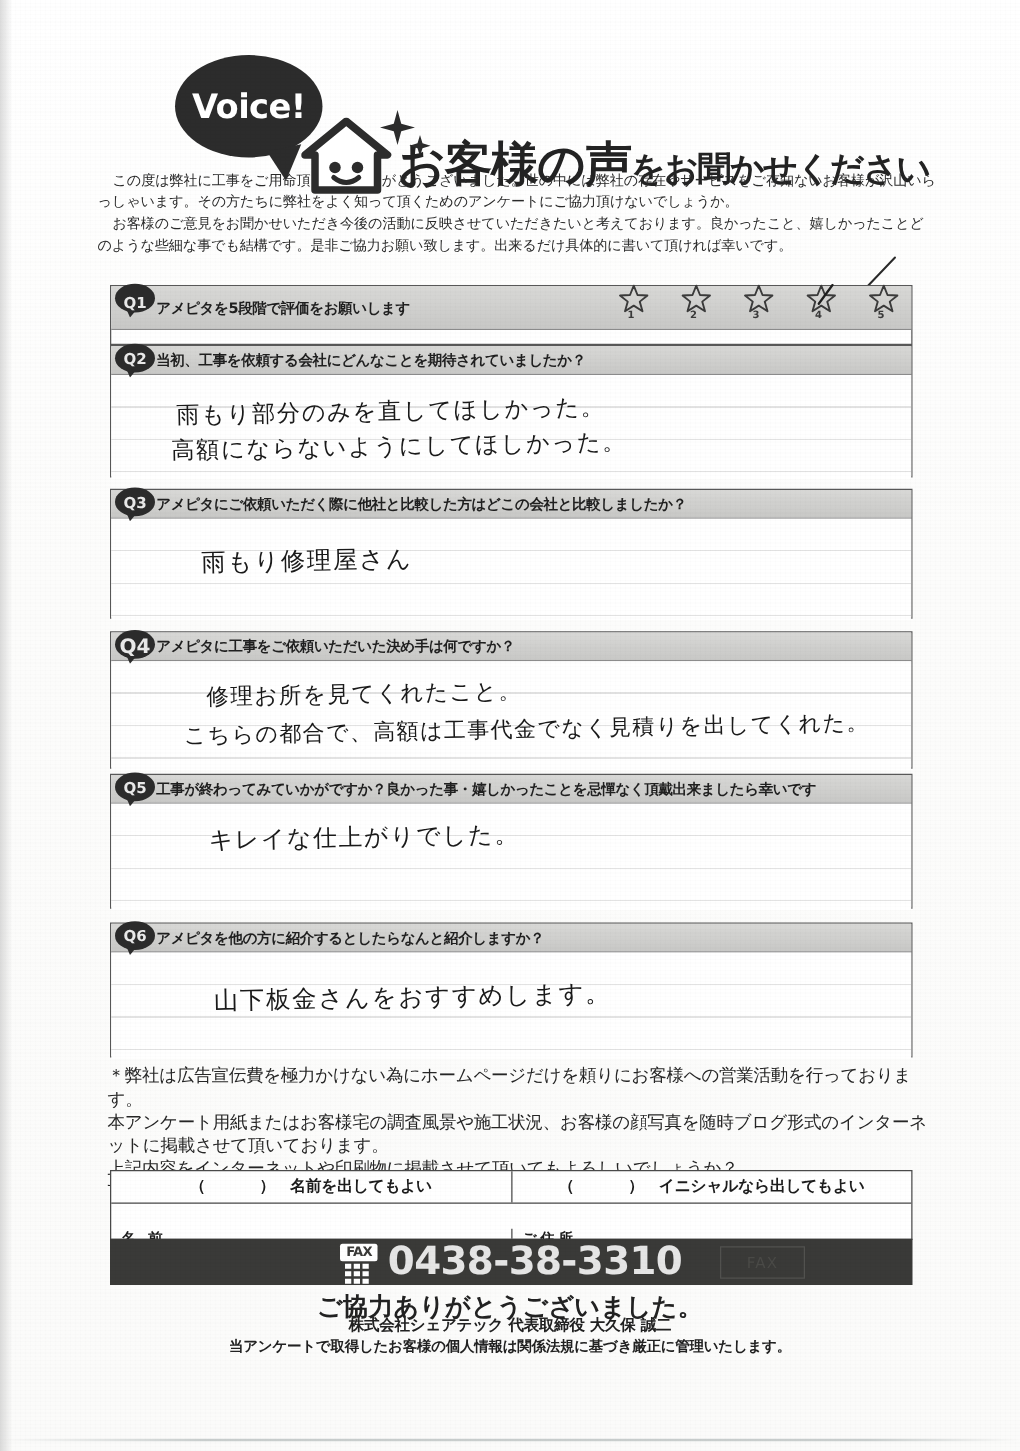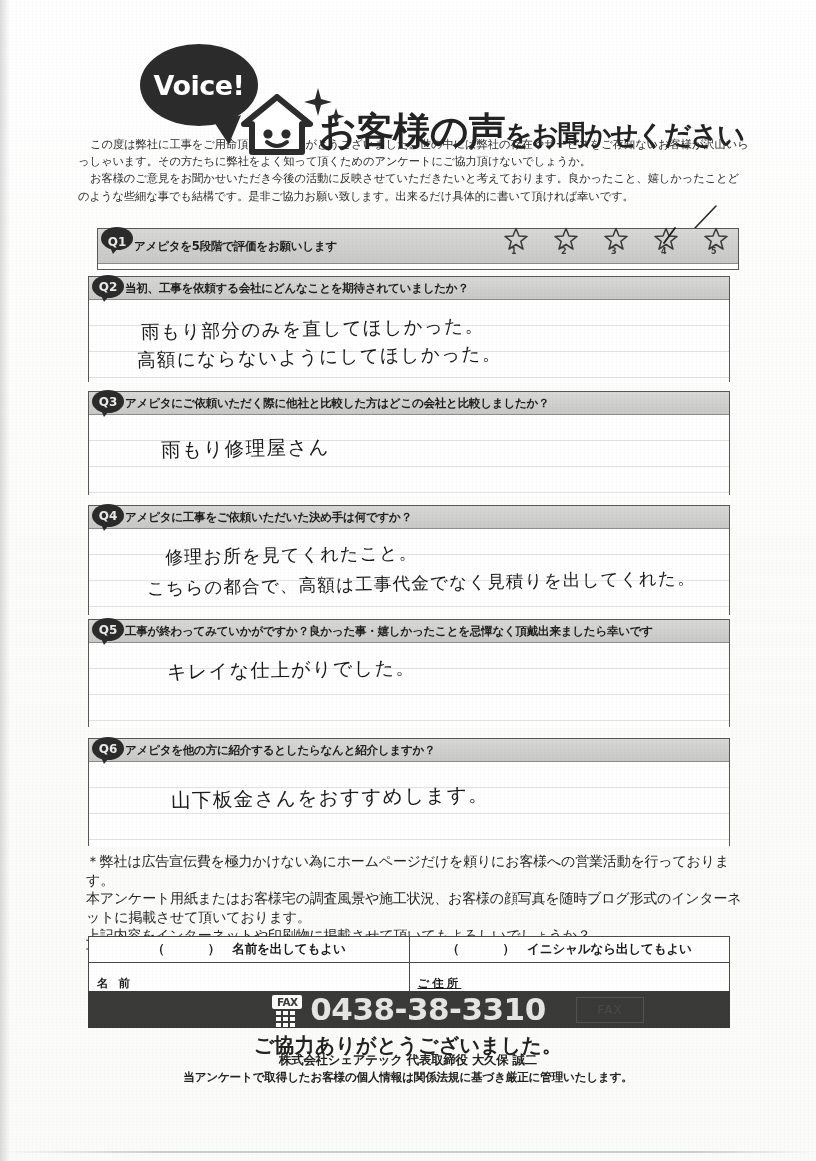--- a/index.html
+++ b/index.html
@@ -237,25 +237,26 @@
   }
   .consent-cell + .consent-cell { border-left: 1px solid #4a4a4a; }
   .consent-paren { letter-spacing: 6px; margin-right: 6px; font-weight: bold; }
   .consent-row-bottom {
     display: flex;
     height: 28px;
   }
   .field-cell {
     flex: 1;
     display: flex;
-    align-items: flex-end;
+    align-items: flex-start;
     padding-left: 8px;
     font-size: 11.5px;
     font-weight: bold;
     color: #1c1c1c;
+    margin-top: 20px;
   }
   .field-cell + .field-cell { border-left: 1px solid #4a4a4a; text-decoration: underline; }
   .field-cell .lbl { letter-spacing: 3px; }
 
   
   .fax-bar {
     position: absolute;
     left: 88px; top: 991px;
     width: 642px; height: 37px;
     background: #3a3a38;
@@ -372,21 +373,21 @@
 
   <div class="intro">
     <p>この度は弊社に工事をご用命頂き誠にありがとうございました。世の中には弊社の存在やサービスをご存知ないお客様が沢山いらっしゃいます。その方たちに弊社をよく知って頂くためのアンケートにご協力頂けないでしょうか。</p>
     <p>お客様のご意見をお聞かせいただき今後の活動に反映させていただきたいと考えております。良かったこと、嬉しかったことどのような些細な事でも結構です。是非ご協力お願い致します。出来るだけ具体的に書いて頂ければ幸いです。</p>
   </div>
 
   <svg class="pencil-stroke" viewBox="0 0 54 52">
     <path d="M50 2 L8 46" stroke="#2a2a2a" stroke-width="1.6" fill="none" stroke-linecap="round"></path>
   </svg>
 
-  <div class="qblock" style="top:228px; height:42px;margin-left:9px;">
+  <div class="qblock" style="top:228px; height:48px;">
     <div class="qbar" style="height:34px;">
       <svg class="qbadge" viewBox="0 0 34 28">
         <ellipse cx="17" cy="12.5" rx="16" ry="11.5" fill="#2b2b2b"></ellipse>
         <path d="M10 21 L13 28 L18 22 Z" fill="#2b2b2b"></path>
       </svg>
       <span style="position:absolute;left:4px;top:3px;width:30px;height:20px;display:flex;align-items:center;justify-content:center;color:#e8e8e8;font-size:12px;font-weight:bold;z-index:5;">Q1</span>
       <span class="qlabel">アメピタを5段階で評価をお願いします</span>
 
       <div class="stars">
         <div class="star-wrap">
@@ -452,21 +453,21 @@
       <div class="answer hand1" style="left:72px; top:20px; font-size:19.5px;">雨もり修理屋さん</div>
     </div>
   </div>
 
   <div class="qblock" style="top:505px; height:110px;">
     <div class="qbar">
       <svg class="qbadge" viewBox="0 0 34 28">
         <ellipse cx="17" cy="12.5" rx="16" ry="11.5" fill="#2b2b2b"></ellipse>
         <path d="M10 21 L13 28 L18 22 Z" fill="#2b2b2b"></path>
       </svg>
-      <span style="position:absolute;left:4px;top:0px;width:30px;height:20px;display:flex;align-items:center;justify-content:center;color:#e8e8e8;font-size:12px;font-weight:bold;z-index:5;">Q4</span>
+      <span style="position:absolute;left:4px;top:0px;width:30px;height:20px;display:flex;align-items:center;justify-content:center;color:#e8e8e8;font-size:16px;font-weight:bold;z-index:5;">Q4</span>
       <span class="qlabel">アメピタに工事をご依頼いただいた決め手は何ですか？</span>
     </div>
     <div class="qbody" style="height:87px;">
       <div class="answer hand2" style="left:76px; top:14px;">修理お所を見てくれたこと。</div>
       <div class="answer hand2" style="left:58px; top:42px; font-size:17.5px;">こちらの都合で、高額は工事代金でなく見積りを出してくれた。</div>
     </div>
   </div>
 
   <div class="qblock" style="top:619px; height:108px;">
     <div class="qbar">

